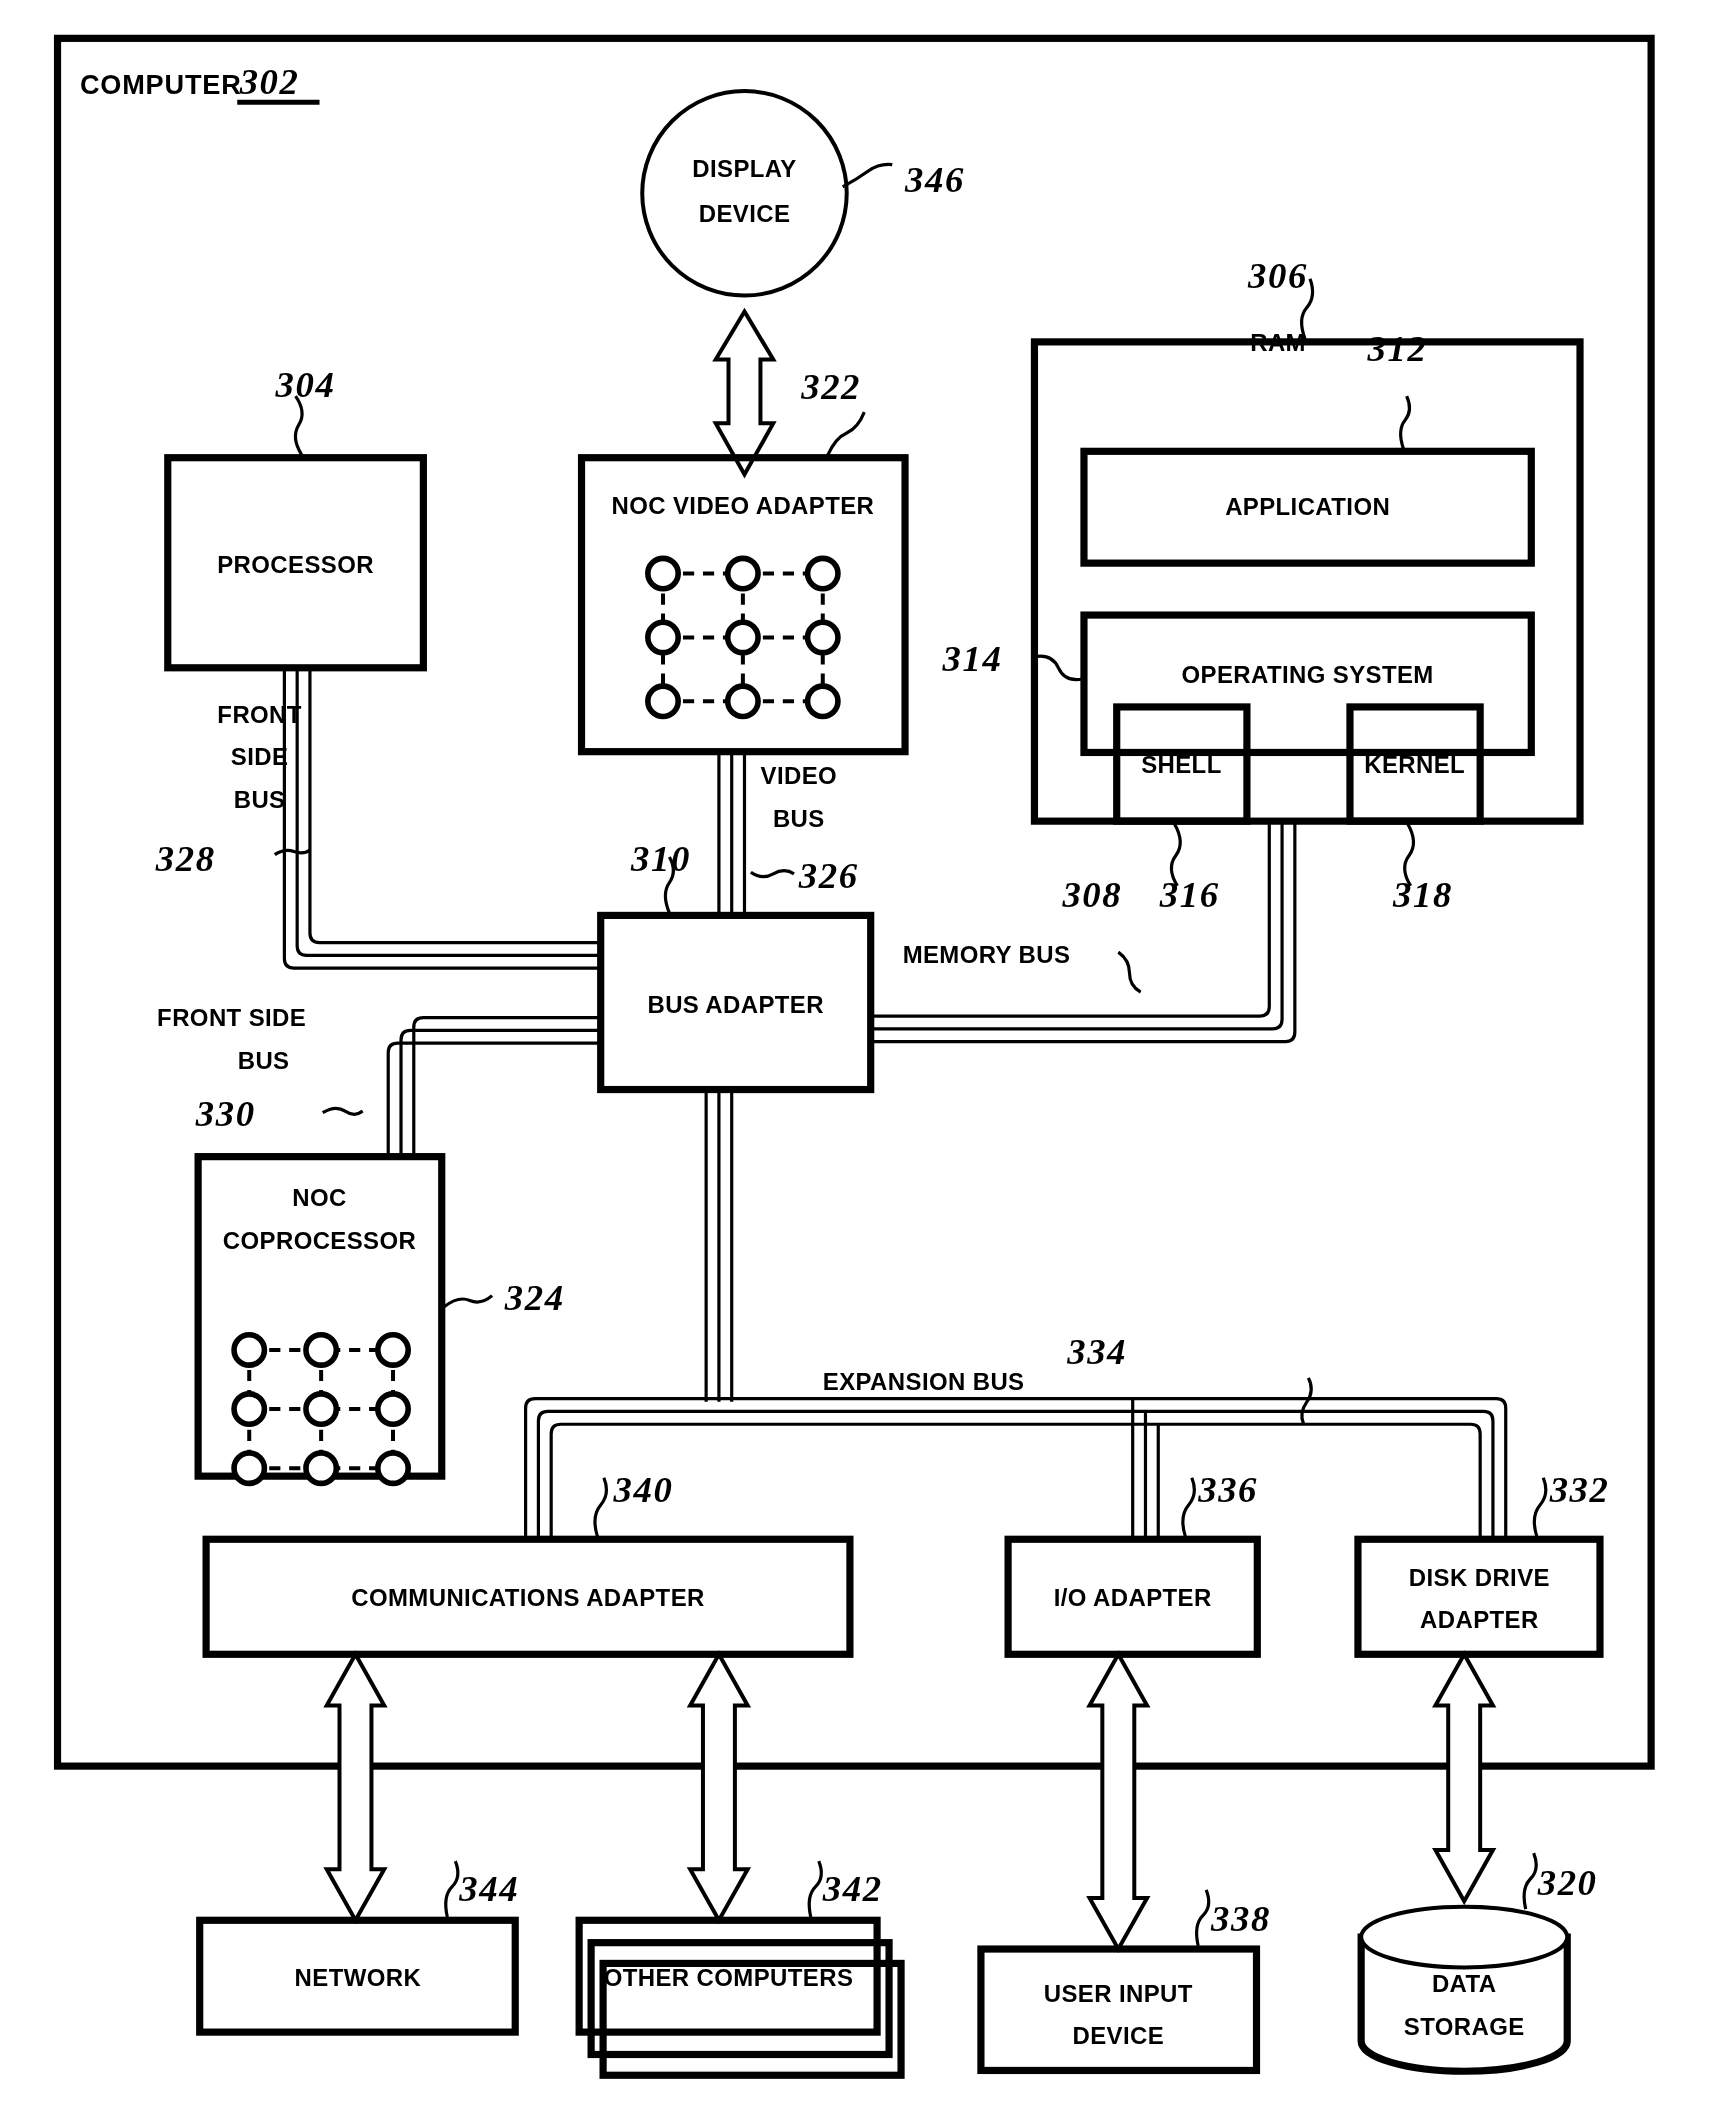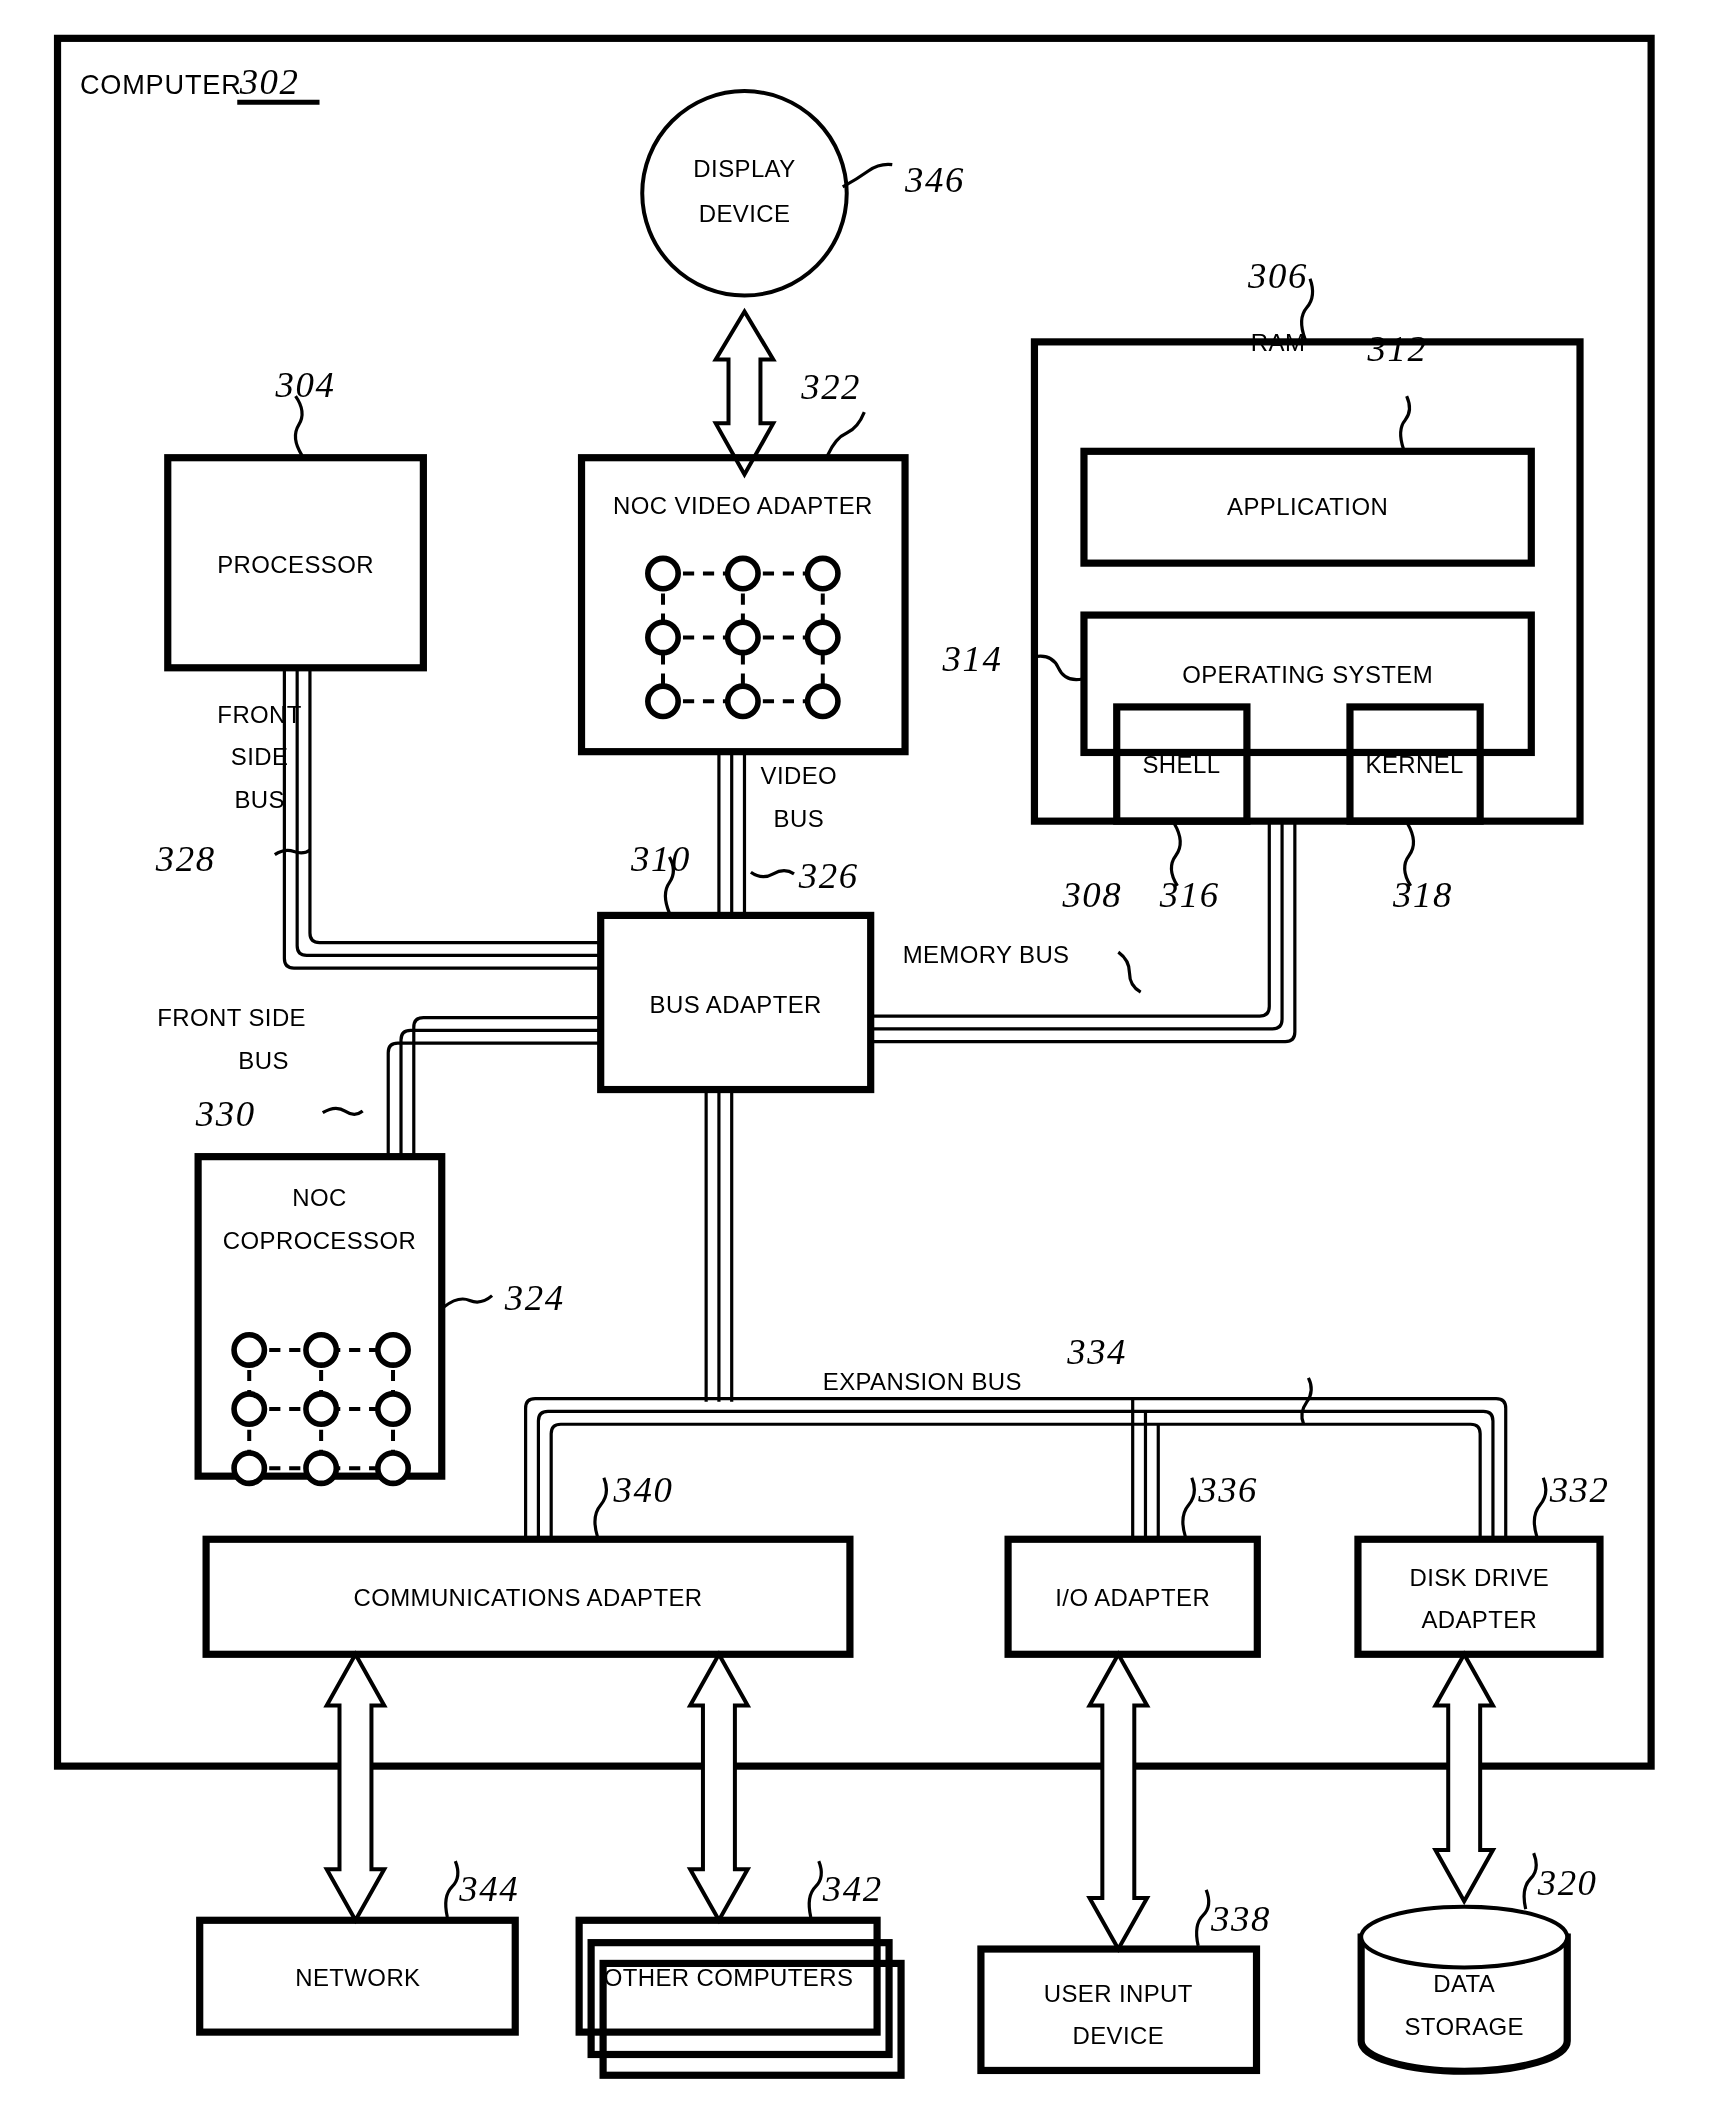--- a/index.html
+++ b/index.html
@@ -6,20 +6,21 @@
     margin: 0;
     padding: 0;
     background: #ffffff;
   }
   #page {
     position: relative;
     width: 1731px;
     height: 2108px;
     background: #ffffff;
     font-family: "Liberation Sans", sans-serif;
+    font-weight: bold;
   }
   svg.layer {
     position: absolute;
     top: 0;
     left: 0;
     width: 1731px;
     height: 2108px;
   }
   .blk {
     fill: #ffffff;

